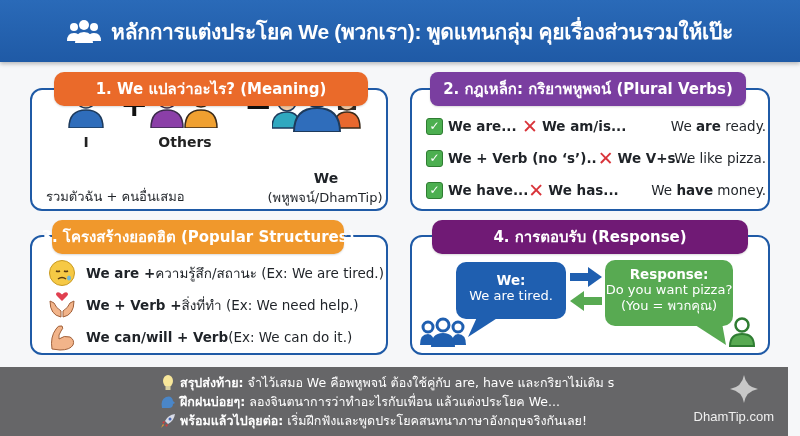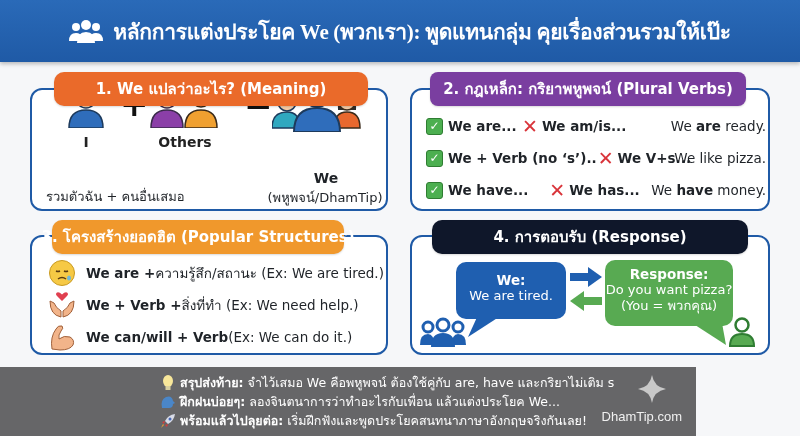--- a/index.html
+++ b/index.html
@@ -11,21 +11,21 @@
     color: #1f2328;
   }
   .header {
     position: absolute; left: 0; top: 0; width: 800px; height: 62px;
     background: linear-gradient(180deg, #2a6ab8 0%, #1f5aa6 100%);
     box-shadow: 0 2px 4px rgba(0,0,0,0.25);
     display: flex; align-items: center; justify-content: center;
     color: #fff;
   }
   .header .title {
-    font-family: Liberation Serif, serif;
+    font-family: Liberation Sans, sans-serif;
     font-size: 21px; font-weight: bold; letter-spacing: -0.3px;
     margin-left: 10px;
   }
   .header svg { width: 34px; height: 24px; }
 
   .panel {
     position: absolute;
     border: 2.5px solid #1f5aa6;
     border-radius: 12px;
     background: #ffffff;
@@ -37,21 +37,21 @@
     display: flex; align-items: center; justify-content: center;
     color: #fff;
     font-family: "DejaVu Sans", sans-serif;
     font-size: 15px; font-weight: bold;
     box-shadow: 0 1px 2px rgba(0,0,0,0.15);
     white-space: nowrap;
   }
   .pill.orange-dark { background: #ea6a2a; }
   .pill.purple { background: #7a3ea0; border-radius: 8px; }
   .pill.orange { background: #f0982c; }
-  .pill.green { background: #0f172a; }
+  .pill.green { background: #701a75; }
 
   
   .meaning-row { position: absolute; left: 0; top: 40px; width: 100%; height: 100px; }
   .fig { position: absolute; text-align: center; }
   .fig .lbl { font-family: "DejaVu Sans", sans-serif; font-weight: bold; font-size: 14px; color: #222; }
   .op { position: absolute; font-size: 34px; font-weight: bold; color: #111; font-family: "DejaVu Sans", sans-serif; }
 
   
   .rule-row { position: absolute; left: 14px; height: 24px; display: flex; align-items: center; width: 340px; font-family: "DejaVu Sans", sans-serif; font-size: 13.5px; }
   .check { width: 17px; height: 17px; background: #4caf50; border: 1.5px solid #2f7d32; border-radius: 3px; display: inline-flex; align-items: center; justify-content: center; color: #fff; font-size: 12px; font-weight: bold; margin-right: 5px; flex-shrink: 0; }
@@ -65,21 +65,21 @@
   .struct-row .emoji { width: 28px; height: 28px; margin-right: 10px; display: inline-flex; align-items: center; justify-content: center; }
   .struct-row b { font-weight: bold; }
 
   
   .bubble { position: absolute; border-radius: 10px; color: #fff; text-align: center; font-family: "DejaVu Sans", sans-serif; font-size: 13px; line-height: 16px; padding-top: 10px; }
   .bubble.blue { background: #1f5fb0; }
   .bubble.green { background: #58aa52; }
   .bubble b { display: block; font-weight: bold; font-size: 13.5px; }
 
   .footer {
-    position: absolute; left: 0; top: 367px; width: 696px; height: 69px;
+    position: absolute; left: 0; top: 367px; width: 788px; height: 69px;
     background: #666668;
     color: #fff;
     font-family: "DejaVu Sans", sans-serif;
   }
   .foot-line { position: absolute; left: 160px; display: flex; align-items: center; font-size: 12.5px; white-space: nowrap; }
   .foot-line .fi { width: 16px; height: 16px; margin-right: 4px; display: inline-flex; align-items: center; justify-content: center; }
   .foot-line b { font-weight: bold; margin-right: 4px; }
   .brand { position: absolute; right: 14px; top: 42px; font-size: 13px; color: #f0f0f0; font-family: "Liberation Sans", sans-serif; }
   .sparkle { position: absolute; right: 30px; top: 8px; width: 28px; height: 28px; }
 </style>
@@ -161,21 +161,21 @@
     <span class="check">✓</span>
     <span class="good">We + Verb (no ‘s’)..</span>
     <span class="cross" style="margin-left:1px;">✕</span>
     <span class="bad">We V+s...</span>
     <span class="ex">
       <span>We like pizza.</span><b></b><span></span>
     </span>
   </div>
   <div class="rule-row" style="top:88px;">
     <span class="check">✓</span>
-    <span class="good" style="margin-right:21px;">We have...</span>
+    <span class="good" style="margin-right:0;">We have...</span>
     <span class="cross">✕</span>
     <span class="bad">We has...</span>
     <span class="ex">
       <span>We </span><b>have</b><span> money.</span>
     </span>
   </div>
 </div>
 <div class="pill purple" style="left:430px; top:72px; width:316px;">
   <span>2. กฎเหล็ก: กริยาพหูพจน์ (Plural Verbs)</span>
 </div>

